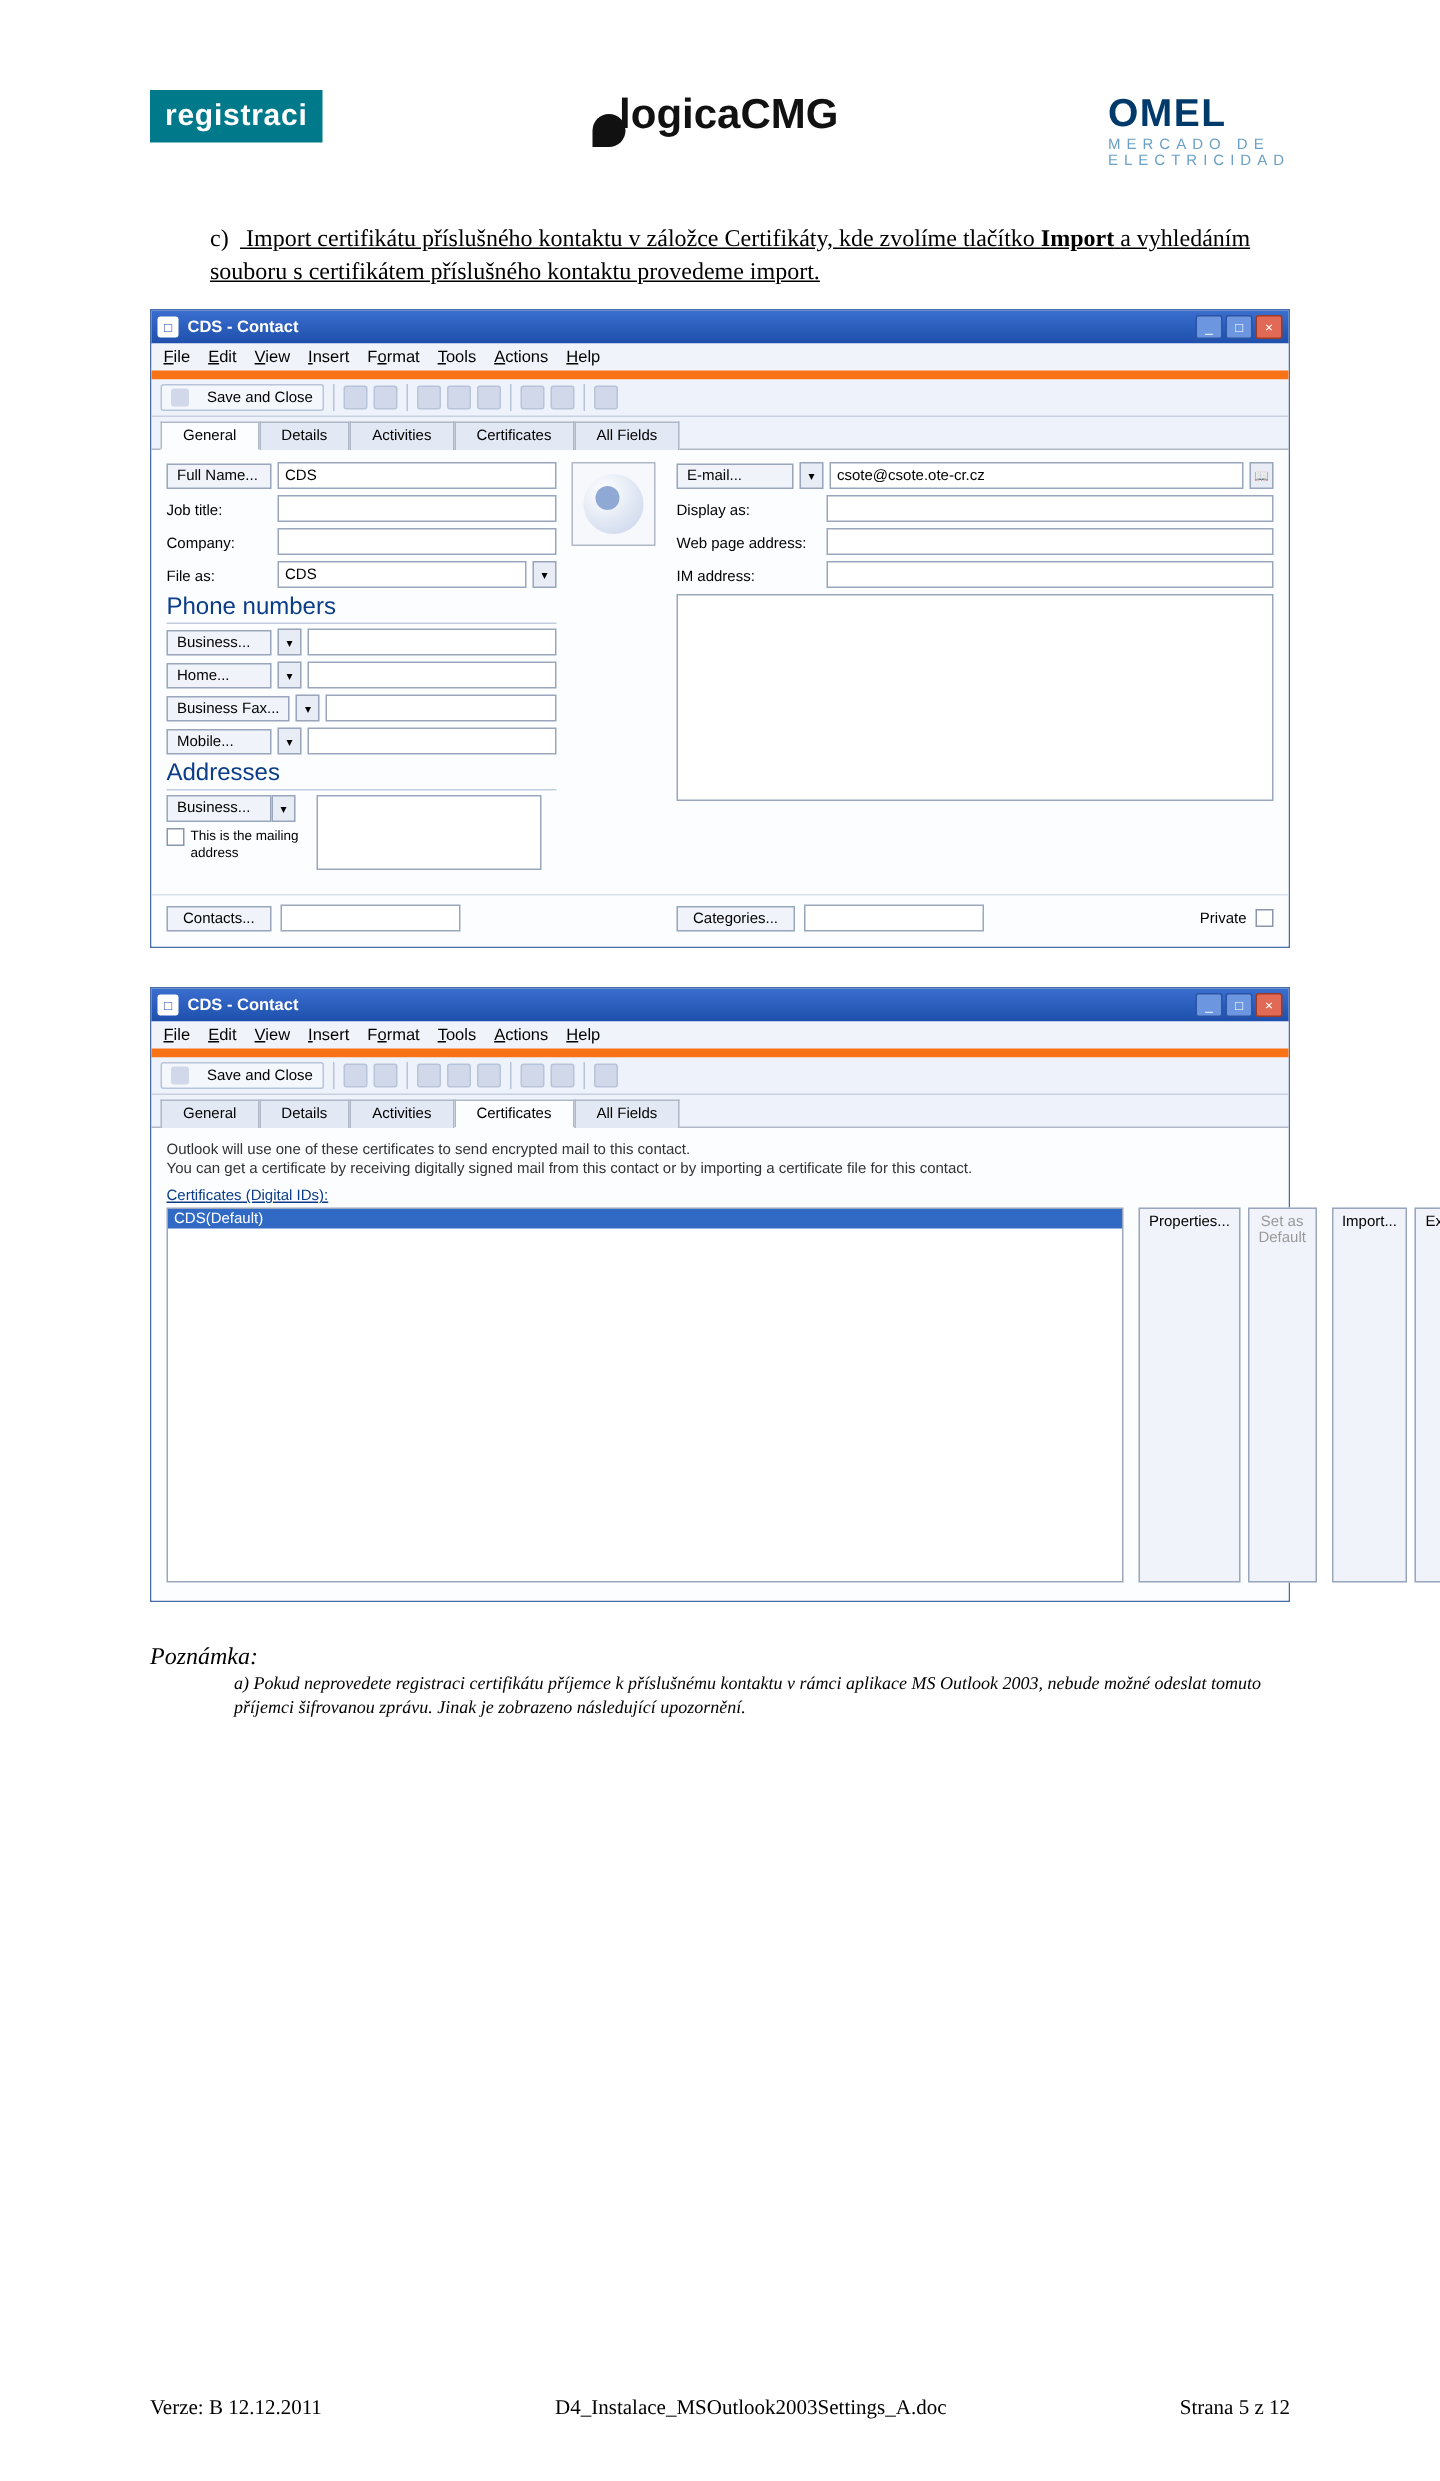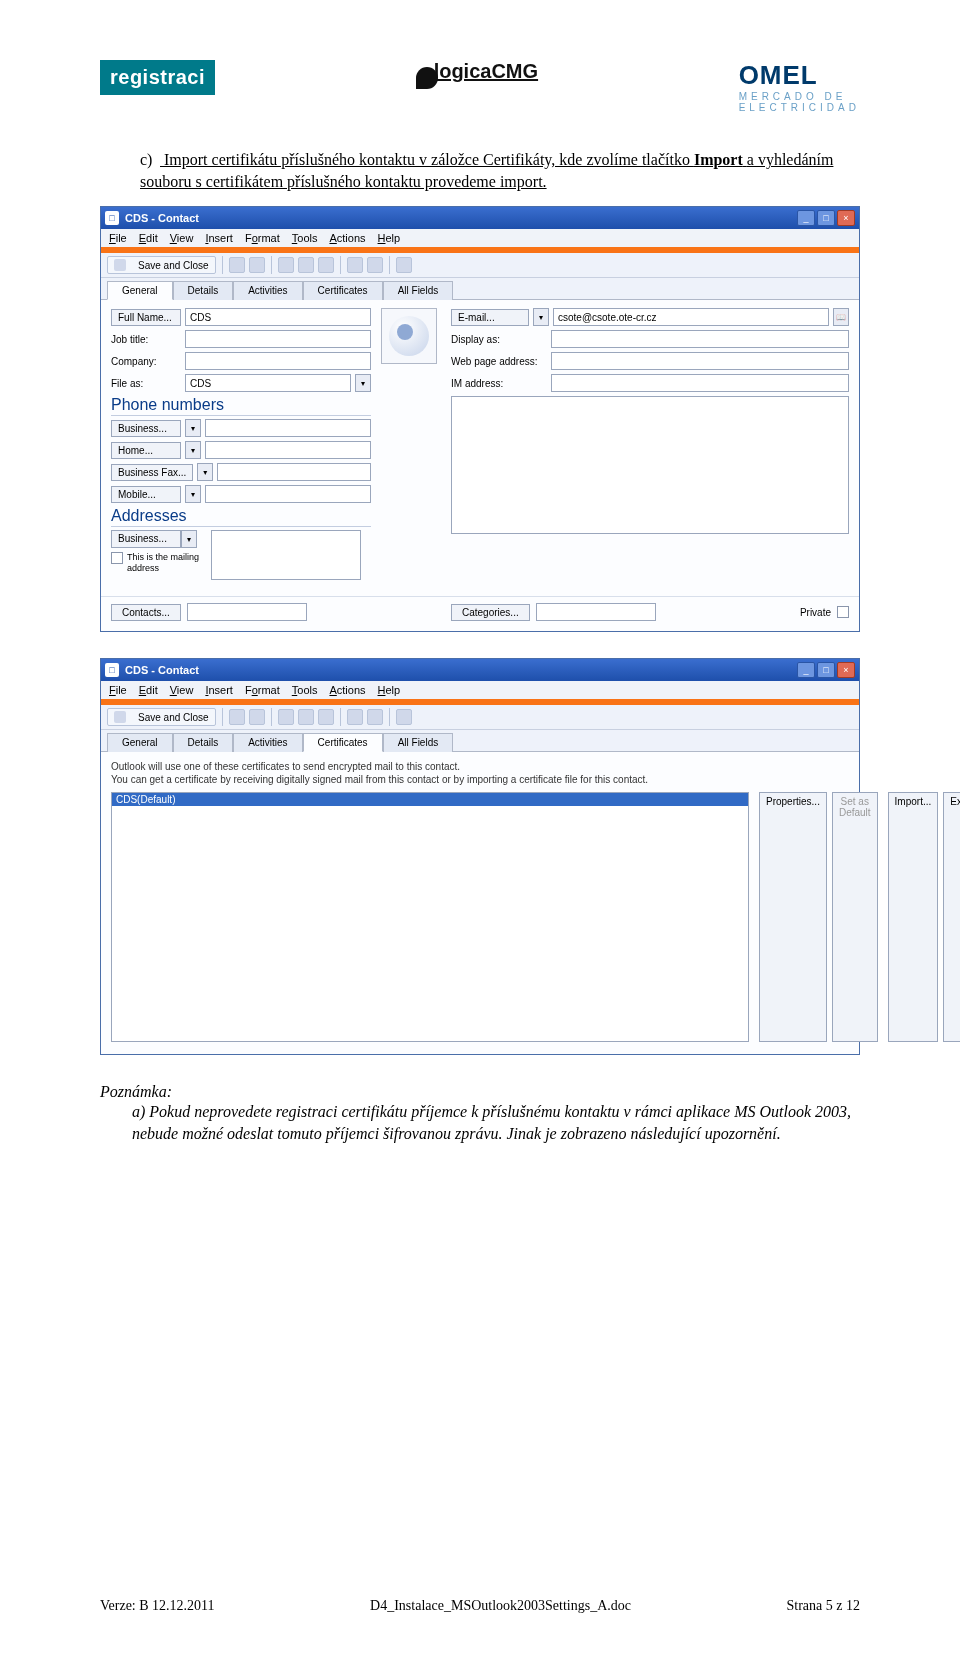--- a/index.html
+++ b/index.html
@@ -8,50 +8,50 @@
     width: 960px;
     height: 1654px;
     background: #ffffff;
     font-family: "Times New Roman", serif;
     position: relative;
   }
   .page { padding: 60px 100px 40px 100px; }
   
   .header-logos { display: flex; justify-content: space-between; align-items: flex-start; margin-bottom: 36px; }
   .logo-soluziona { background:#007a8a; color:#fff; font-family:Arial; font-weight:bold; font-size:20px; padding:6px 10px; letter-spacing:0.5px; }
-  .logo-logica { font-family:Arial; font-weight:bold; font-size:20px; color:#111; display:flex; align-items:flex-end;text-decoration:underline; }
+  .logo-logica { font-family:Arial; font-weight:bold; font-size:28px; color:#111; display:flex; align-items:flex-end; }
   .logo-logica .ball { width:22px; height:22px; background:#111; border-radius:50% 50% 50% 0; display:inline-block; margin-right:-4px; transform:translateY(6px); }
   .logo-omel { font-family:Arial; text-align:left; color:#003a6b; }
   .logo-omel .row1 { font-size:26px; font-weight:bold; letter-spacing:1px; }
   .logo-omel .row2 { font-size:10px; letter-spacing:4px; color:#6aa0c7; }
   
   .body-text { font-size:16px; line-height:1.35; margin-left:40px; margin-bottom:14px;text-decoration:underline; }
   .body-text .lbl { display:inline-block; width:20px; }
   .note-head { font-style:italic; font-size:16px; margin-top:28px; }
-  .note-body { font-style:italic; font-size:16px; margin-left:32px; line-height:1.35; }
+  .note-body { font-style:italic; font-size:12px; margin-left:56px; line-height:1.35; }
   
   .win { border:1px solid #4a6ea9; background:#eef2fa; font-family:Tahoma,Arial,sans-serif; font-size:11px; margin-bottom:26px; }
   .titlebar { background:linear-gradient(#3a6ecf,#1e4fab); color:#fff; height:22px; display:flex; align-items:center; padding:0 4px; }
   .titlebar .ticon { width:14px; height:14px; background:#fff; border-radius:2px; margin-right:6px; display:flex; align-items:center; justify-content:center; color:#1e4fab; font-size:9px; }
   .titlebar .ttitle { flex:1; font-weight:bold; }
   .winctrls { display:flex; gap:2px; }
   .winbtn { width:18px; height:16px; background:#6d96e0; border:1px solid #2a55a5; border-radius:2px; display:flex; align-items:center; justify-content:center; color:#fff; font-size:9px; }
   .winbtn.close { background:#e06a55; border-color:#a03a25; }
   .menubar { background:#f0f3f9; padding:3px 8px; display:flex; gap:12px; color:#000; border-bottom:6px solid #f97316; }
   .menubar span u { text-decoration:underline; }
   .toolbar { background:#eef2fa; padding:3px 6px; display:flex; align-items:center; gap:4px; border-bottom:1px solid #c8d0e0; }
   .tbtn { border:1px solid #b8c4da; background:#f4f7fc; padding:2px 6px; border-radius:2px; display:flex; align-items:center; gap:12px; font-size:10px; }
   .tbtn .ic { width:12px; height:12px; background:#d0d8ea; border-radius:2px; }
   .tsep { width:1px; height:18px; background:#b8c4da; margin:0 2px; }
   .ticon-sm { width:16px; height:16px; background:#d0d8ea; border:1px solid #b8c4da; border-radius:2px; }
   .tabbar { display:flex; padding:2px 6px 0 6px; gap:0; border-bottom:1px solid #b0b8c8; background:#eef2fa; }
   .tab { border:1px solid #b0b8c8; border-bottom:none; padding:3px 14px; background:#e3e9f4; font-size:10px; position:relative; top:1px; }
   .tab.active { background:#fcfdff; border-bottom:1px solid #fcfdff; }
   .form-area { background:#fcfdff; padding:8px 10px 12px 10px; }
-  .frow { display:flex; align-items:center; gap:4px; margin-bottom:4px; }
+  .frow { display:flex; align-items:flex-end; gap:4px; margin-bottom:4px; }
   .flabel-btn { border:1px solid #9aa6bc; background:#f0f3f9; padding:2px 6px; font-size:10px; min-width:70px; text-align:left; }
   .flabel { font-size:10px; min-width:70px; text-align:left; padding:2px 0; }
   .finput { border:1px solid #9aa6bc; background:#fff; height:18px; flex:1; padding:1px 4px; font-size:10px; }
   .dropbtn { width:16px; height:18px; border:1px solid #9aa6bc; background:#e8ecf5; display:flex; align-items:center; justify-content:center; font-size:8px; }
   .section-hdr { color:#0a3c88; font-size:16px; margin:4px 0 3px 0; border-bottom:1px solid #c3cde0; padding-bottom:1px; }
   .avatar-box { width:56px; height:56px; border:1px solid #b0b8c8; background:#f6f8fc; display:flex; align-items:center; justify-content:center; }
   .avatar-ic { width:40px; height:40px; border-radius:50%; background:radial-gradient(circle at 35% 30%, #fff, #c6d3ea); position:relative; }
   .avatar-ic::after { content:""; position:absolute; left:8px; top:8px; width:16px; height:16px; background:#8fa9d4; border-radius:50%; }
   .big-textarea { border:1px solid #9aa6bc; background:#fff; height:138px; }
   .chk { width:12px; height:12px; border:1px solid #8a96ac; background:#fff; display:inline-block; }
@@ -282,20 +282,21 @@
     <div class="tabbar">
       <div class="tab">General</div>
       <div class="tab">Details</div>
       <div class="tab">Activities</div>
       <div class="tab active">Certificates</div>
       <div class="tab">All Fields</div>
     </div>
     <div class="form-area">
       <div class="cert-desc" style="white-space:pre-line;">Outlook will use one of these certificates to send encrypted mail to this contact.
 You can get a certificate by receiving digitally signed mail from this contact or by importing a certificate file for this contact.</div>
+      <div class="cert-lbl">Certificates (Digital IDs):</div>
       <div class="win2-wrap">
         <div class="win2-left">
           <div class="cert-list">
             <div class="sel">CDS(Default)</div>
           </div>
         </div>
         <div class="rbtnstack">
           <div class="rbtn">Properties...</div>
           <div class="rbtn disabled">Set as Default</div>
           <div style="height:8px;"></div>

